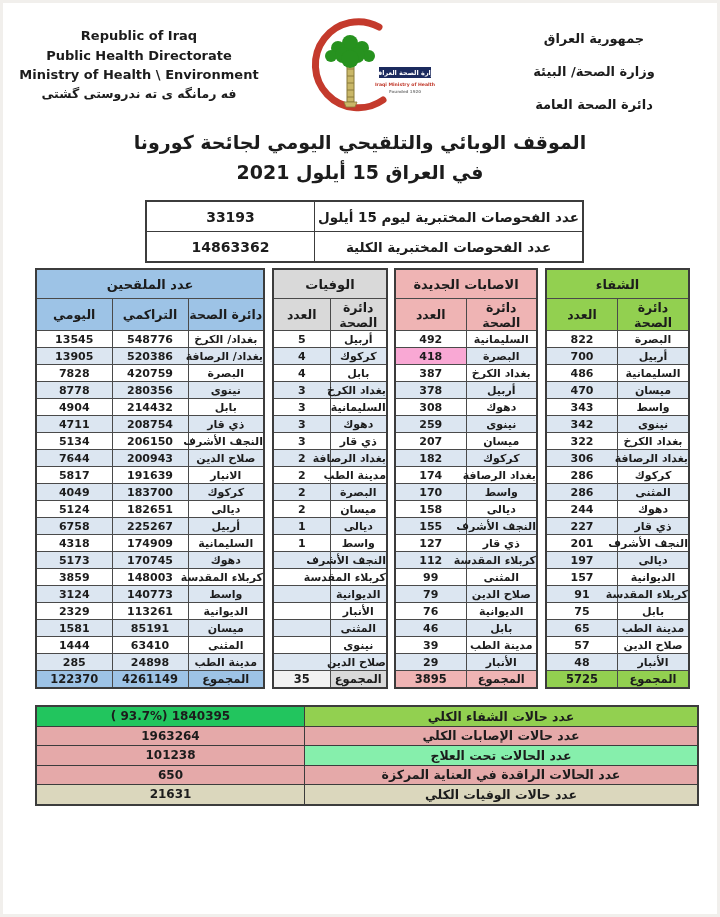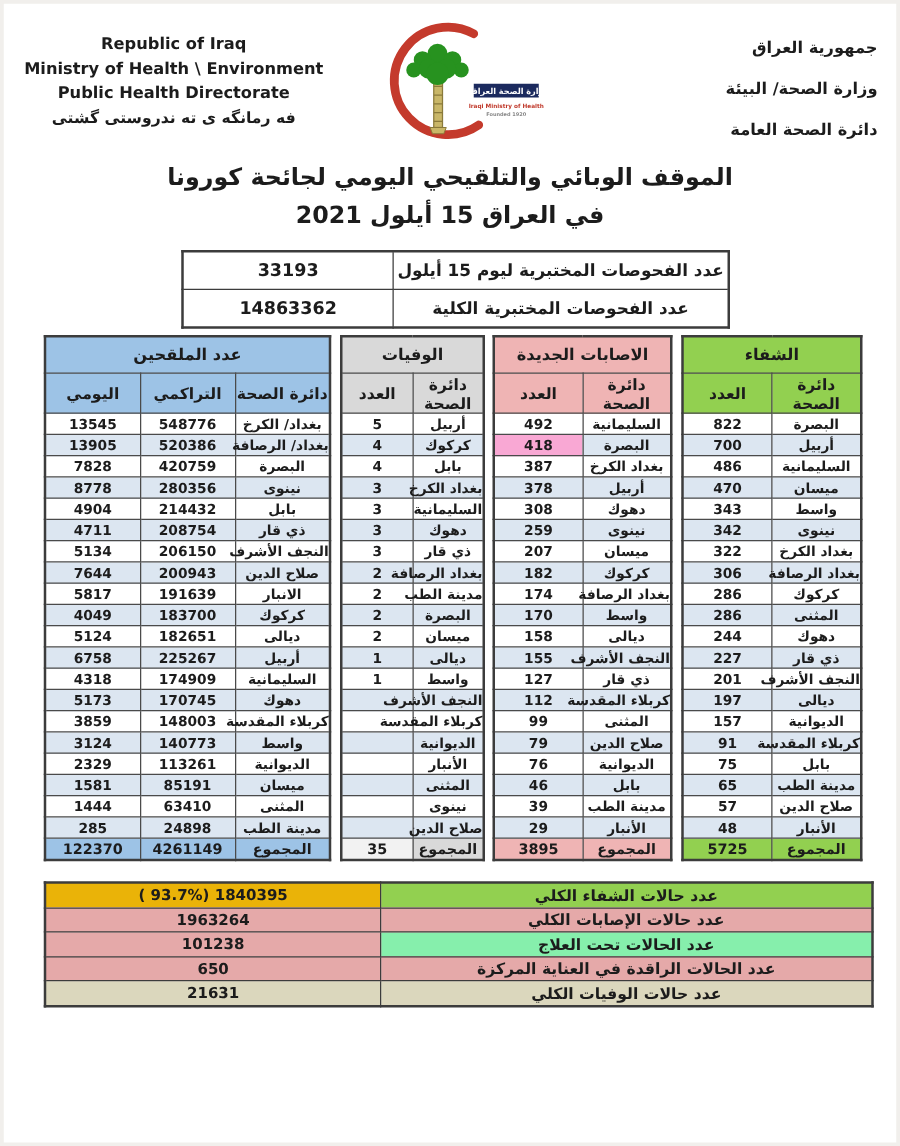--- a/index.html
+++ b/index.html
@@ -2,21 +2,21 @@
 <html lang="ar"><head>
 <meta charset="utf-8">
 <style>
   html,body{margin:0;padding:0;background:#f6f4f1;}
   .page{position:relative;width:720px;height:917px;background:#ffffff;margin:0 auto;
         font-family:"DejaVu Sans",sans-serif;font-weight:bold;color:#1c1c1c;overflow:hidden;
         box-shadow:inset 0 0 0 3px #f1efec;}
   
   .hdr-en{position:absolute;top:26px;left:16px;width:246px;text-align:center;font-size:13px;line-height:1.5;}
   .hdr-en .kurd{font-size:12.5px;direction:rtl;}
-  .hdr-ar{position:absolute;top:22px;right:18px;width:216px;text-align:right;font-size:13px;line-height:2.55;direction:rtl;}
+  .hdr-ar{position:absolute;top:22px;right:18px;width:216px;text-align:center;font-size:13px;line-height:2.55;direction:rtl;}
   .logo{position:absolute;top:10px;left:281px;width:158px;height:112px;}
   
   .title{position:absolute;top:127px;left:0;width:720px;text-align:center;font-size:19px;line-height:1.6;direction:rtl;}
   
   .tests-wrap{position:absolute;top:200px;left:145px;}
   table{border-collapse:collapse;table-layout:fixed;}
   .tests-t{border:2px solid #3c3c3c;width:430px;}
   .tests-t td{border:1px solid #3c3c3c;height:27px;text-align:center;vertical-align:middle;}
   .tests-val{width:165px;font-size:14px;}
   .tests-lbl{width:265px;font-size:13.5px;direction:rtl;}
@@ -36,22 +36,22 @@
   .sum-val{width:265px;font-size:12px;}
   .sum-lbl{width:390px;font-size:12.5px;direction:rtl;}
 </style>
 </head>
 <body>
 
 <div class="page">
 
   <div class="hdr-en">
     <div>Republic of Iraq</div>
+    <div>Public Health Directorate</div>
     <div>Ministry of Health \ Environment</div>
-    <div>Public Health Directorate</div>
     <div class="kurd">فه رمانگه ى ته ندروستى گشتى</div>
   </div>
 
   <div class="logo">
     <svg width="158" height="112" viewBox="0 0 158 112">
       <path d="M 98 17 A 43 43 0 1 0 102 90" fill="none" stroke="#c43a2c" stroke-width="7" stroke-linecap="round"></path>
       <g>
         <rect x="66" y="52" width="7" height="40" fill="#c9b768" stroke="#8a7a3a" stroke-width="1"></rect>
         <path d="M 63 92 L 76 92 L 74 97 L 65 97 Z" fill="#c9b768" stroke="#8a7a3a" stroke-width="0.8"></path>
         <line x1="66" y1="59" x2="73" y2="59" stroke="#8a7a3a" stroke-width="1"></line>
@@ -505,21 +505,21 @@
             <td class="pname ptotal" style="background: rgb(146, 208, 80);">المجموع</td>
           </tr>
         </tbody>
       </table>
     </div>
 
   <div class="summary-wrap">
     <table class="sum-t">
         <tbody id="summary-body">
           <tr>
-            <td class="sum-val" style="background: #eab308; text-align: center;">( 93.7%)  1840395</td>
+            <td class="sum-val" style="background: #22c55e; text-align: center;">( 93.7%)  1840395</td>
             <td class="sum-lbl" style="background: rgb(146, 208, 80);">عدد حالات الشفاء الكلي</td>
           </tr>
           <tr>
             <td class="sum-val" style="background: rgb(229, 169, 169);">1963264</td>
             <td class="sum-lbl" style="background: rgb(229, 169, 169);">عدد حالات الإصابات الكلي</td>
           </tr>
           <tr>
             <td class="sum-val" style="background: rgb(229, 169, 169);">101238</td>
             <td class="sum-lbl" style="background: #86efac;">عدد الحالات تحت العلاج</td>
           </tr>

